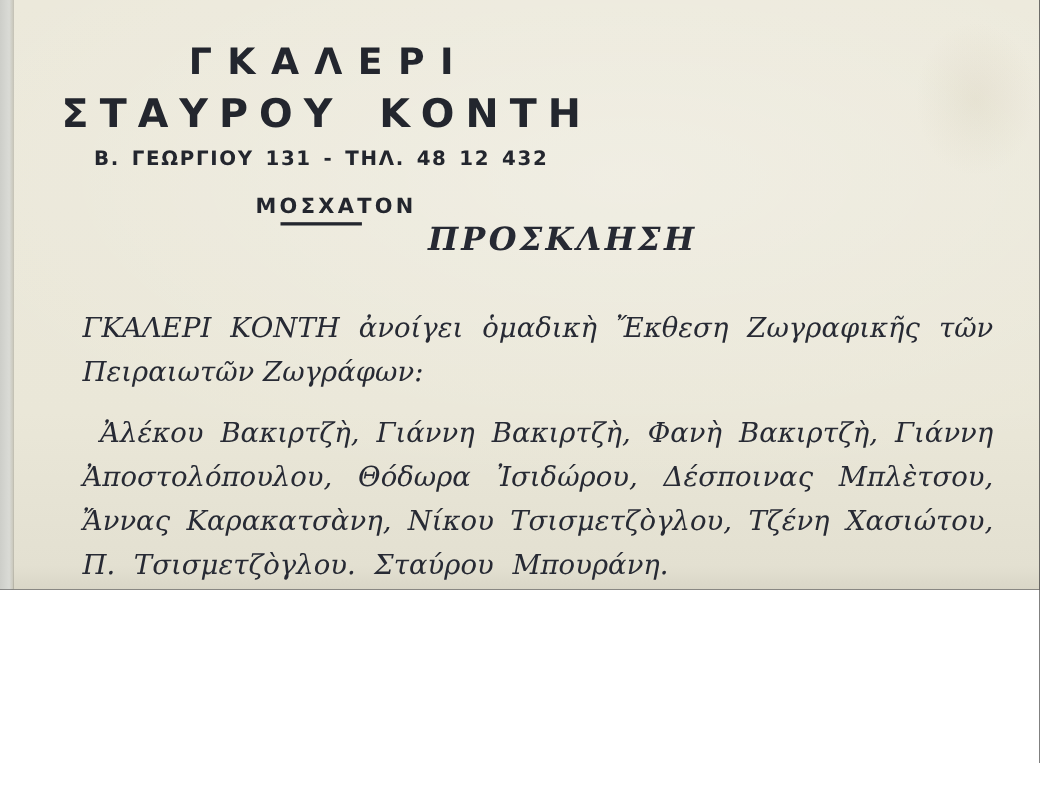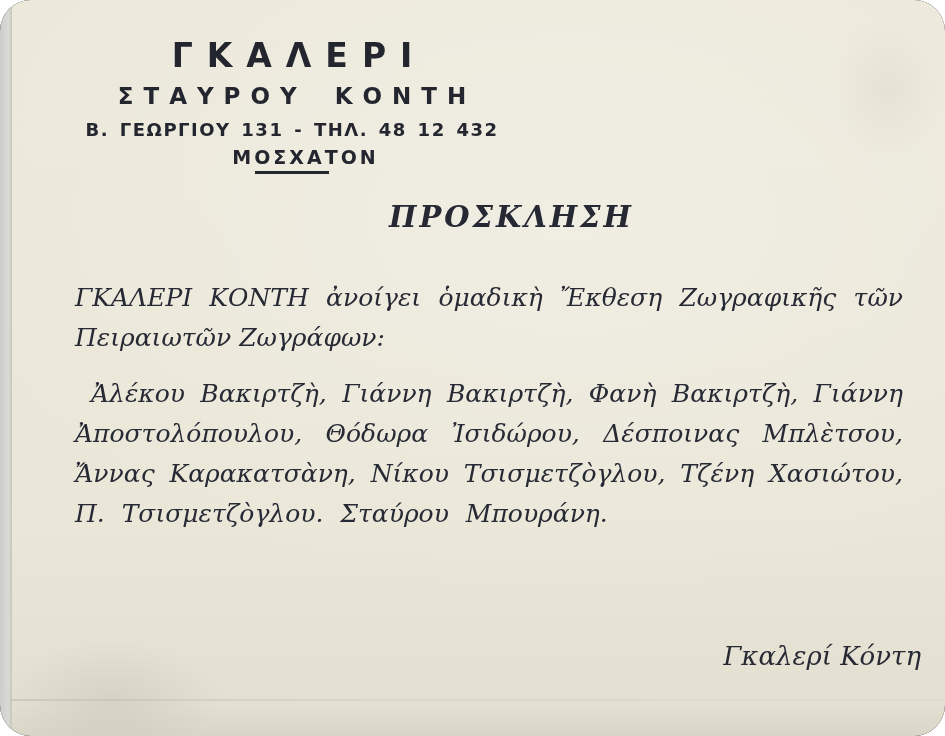--- a/index.html
+++ b/index.html
@@ -1,24 +1,23 @@
 <!DOCTYPE html>
 <html><head>
 <meta charset="utf-8">
 <style>
   html, body { margin: 0; padding: 0; }
   .page {
     position: relative;
     width: 945px;
-    height: 736px;
+    height: 536px;
     background: #000000;
     overflow: hidden;
     font-family: "DejaVu Serif", serif;
     color: #262933;
-    border-radius: 31px;
   }
   
   .card {
     position: absolute;
     inset: 0 0 0 12px;
     background:
       radial-gradient(120% 90% at 60% 30%, rgba(255,255,255,0.25), rgba(0,0,0,0) 60%),
       linear-gradient(180deg, #ece9db 0%, #eae7d8 70%, #e3e0d1 96%, #d9d6c7 100%);
   }
   .left-edge {
@@ -55,33 +54,33 @@
     color: #23262e;
   }
   .gallery-title {
     font-size: 33px;
     letter-spacing: 14px;
     text-indent: 14px; 
     line-height: 1.1;
   }
   .gallery-owner {
     margin-top: 9px;
-    font-size: 23px;
+    font-size: 36px;
     letter-spacing: 10px;
     word-spacing: 10px;
     text-indent: 10px;
   }
   .address-line {
     margin-top: 10px;
     font-size: 18px;
     letter-spacing: 1.5px;
     word-spacing: 3px;
   }
   .city-line {
-    margin-top: 6px;
+    margin-top: 22px;
     font-size: 19px;
     letter-spacing: 3px;
     text-indent: 3px;
     padding-left: 24px;
   }
   .city-underline {
     width: 74px; height: 3px;
     margin: 3px auto 0;
     background: #23262e;
   }

